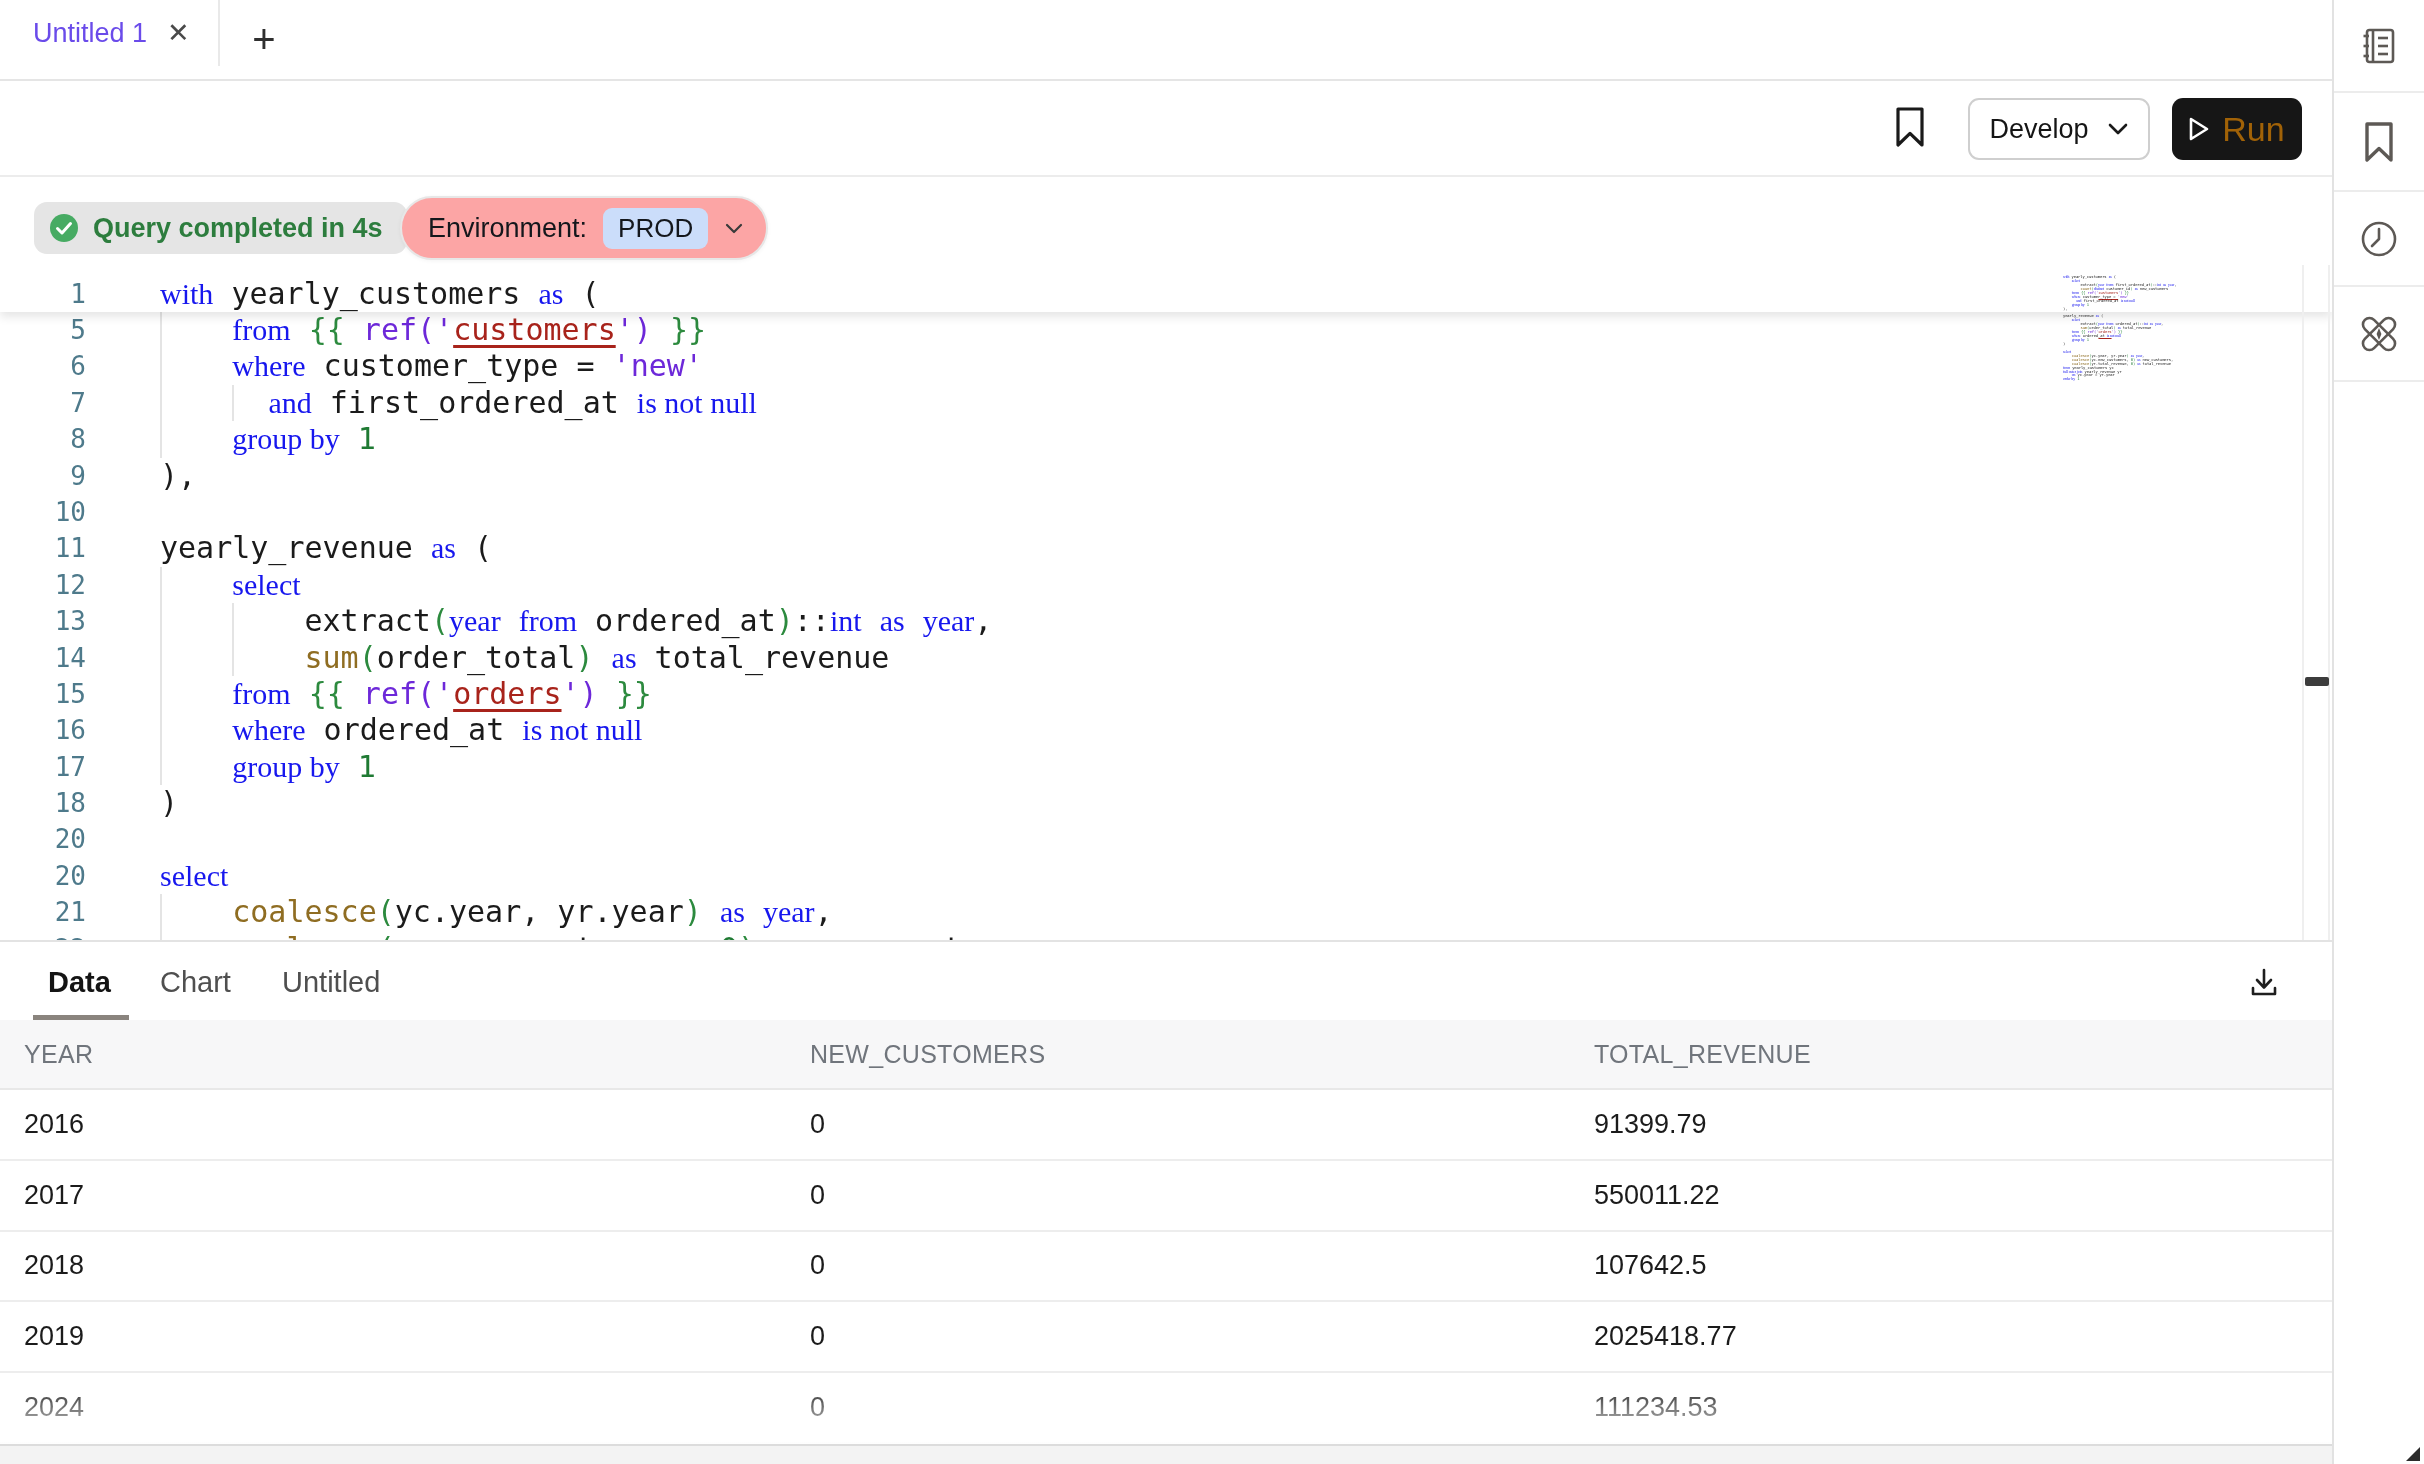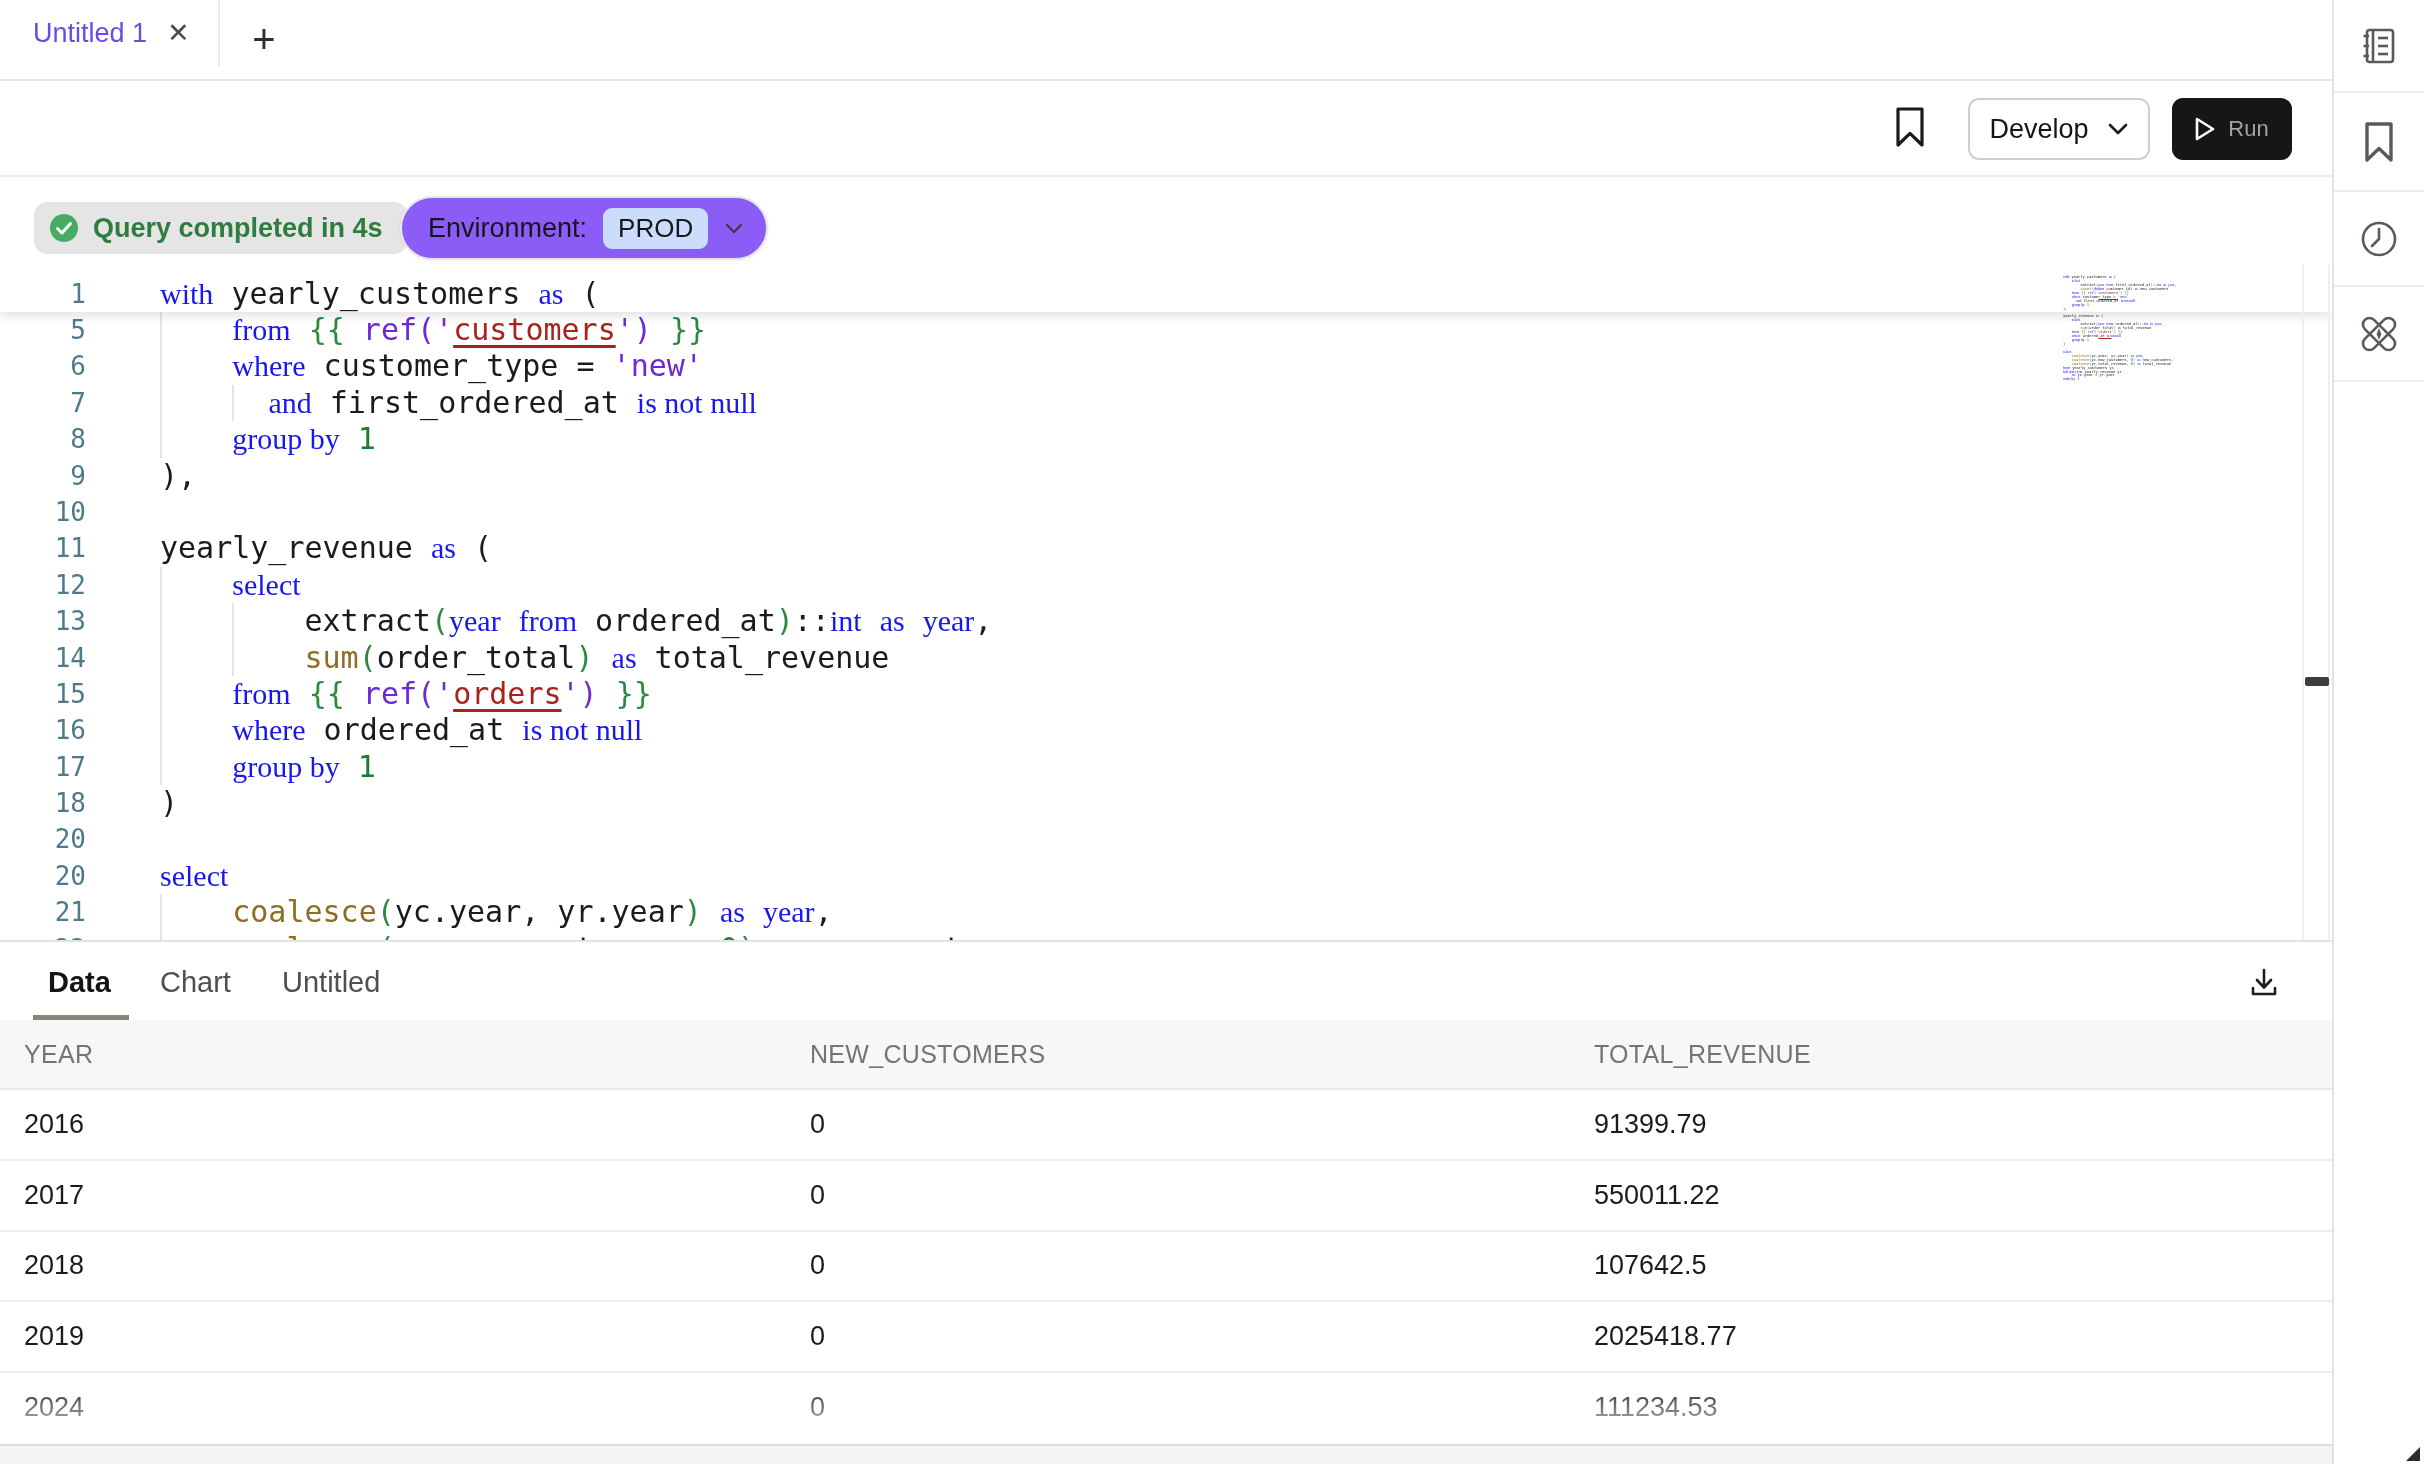--- a/index.html
+++ b/index.html
@@ -15,29 +15,29 @@
   #tab-close{margin-left:20px;color:#4a4a4a;font-size:27px;font-weight:300;cursor:pointer;}
   #new-tab{left:234px;top:0;width:60px;height:79px;display:flex;align-items:center;justify-content:center;
            font-size:40px;font-weight:300;color:#2f2f2f;cursor:pointer;}
 
   
   #toolbar{left:0;top:81px;width:2332px;height:94px;border-bottom:2px solid #ececec;background:#fff;}
   #bookmark-btn{left:1886px;top:16px;width:48px;height:60px;display:flex;align-items:center;justify-content:center;cursor:pointer;}
   #develop-btn{left:1968px;top:17px;width:182px;height:62px;border:2px solid #cfcfcf;border-radius:11px;
                display:flex;align-items:center;justify-content:center;gap:18px;box-sizing:border-box;
                font-size:27px;font-weight:500;color:#151515;background:#fff;cursor:pointer;}
-  #run-btn{left:2172px;top:17px;width:120px;height:62px;border-radius:11px;background:#161616;color:#a3a3a3;
-           display:flex;align-items:center;justify-content:center;gap:13px;font-size:22px;font-weight:500;cursor:pointer;}
+  #run-btn{left:2172px;top:17px;width:130px;height:62px;border-radius:11px;background:#161616;color:#a16207;
+           display:flex;align-items:center;justify-content:center;gap:13px;font-size:34px;font-weight:500;cursor:pointer;}
 
   
   #statusrow{left:0;top:177px;width:2332px;height:88px;background:#fff;}
   #status-pill{left:34px;top:25px;height:52px;border-radius:13px;background:#e5e5e5;
                display:inline-flex;align-items:center;gap:13px;padding:0 24px 0 14px;}
   #status-pill span{color:#2d7d3e;font-size:27px;font-weight:600;}
-  #env-select{left:400px;top:19px;height:64px;border:2px solid #e7e7e7;border-radius:33px;background:#8b5cf6;
+  #env-select{left:400px;top:19px;height:64px;border:2px solid #e7e7e7;border-radius:33px;background:#fca5a5;
               box-shadow:0 1px 4px rgba(0,0,0,.05);display:inline-flex;align-items:center;gap:16px;
               padding:0 22px 0 26px;box-sizing:border-box;cursor:pointer;}
   #env-label{font-size:27px;color:#14171c;font-weight:500;}
   #env-value{background:#cbddfa;border-radius:9px;padding:5px 15px;font-size:26px;font-weight:500;color:#14171c;}
 
   
   #editor{left:0;top:265px;width:2332px;height:675px;overflow:hidden;background:#fff;}
   .crow{display:flex;height:36.4px;line-height:36.4px;white-space:pre;}
   .ln{width:86px;flex:none;text-align:right;font-family:"DejaVu Sans Mono",monospace;
       font-size:26px;color:#4e7a8b;}

